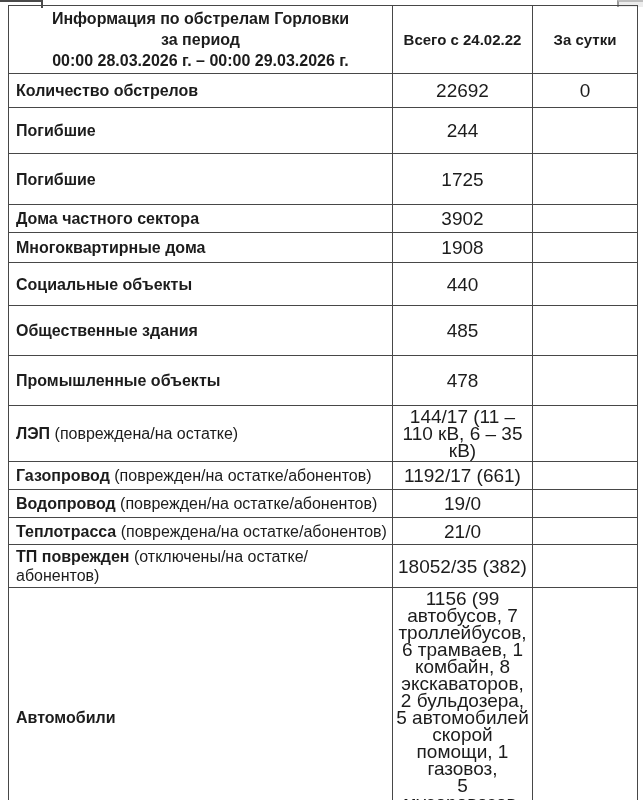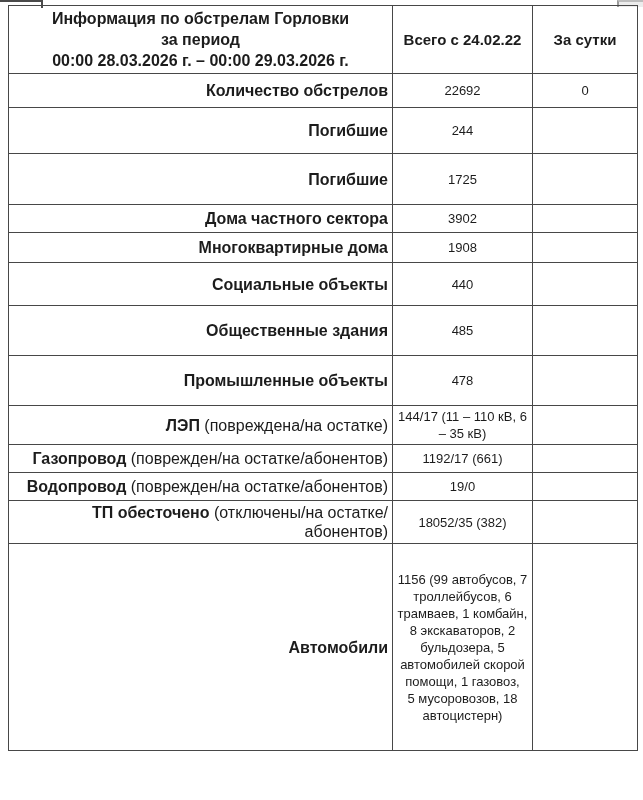--- a/index.html
+++ b/index.html
@@ -3,26 +3,26 @@
 <meta charset="utf-8">
 <style>
   html,body{margin:0;padding:0;}
   body{
     width:643px;height:800px;background:#ffffff;position:relative;
     font-family:"Liberation Sans","DejaVu Sans",sans-serif;color:#1c1c1c;
     overflow:hidden;
   }
   .tablewrap{position:absolute;left:8px;top:5px;}
   table{border-collapse:collapse;table-layout:fixed;width:629px;}
-  td{border:1.5px solid #474747;vertical-align:middle;overflow:hidden;text-align:right;}
+  td{border:1.5px solid #474747;vertical-align:middle;overflow:hidden;}
   
   td.label{font-size:16px;font-weight:bold;padding:2px 4px 2px 7px;line-height:19px;}
   td.label .rest{font-weight:normal;margin-top:43px;}
   
-  td.center{font-size:13px;text-align:center;padding:2px 3px;line-height:17px;white-space:pre-line;}
+  td.center{font-size:19px;text-align:center;padding:2px 3px;line-height:17px;white-space:pre-line;}
   
   td.hdr-title{font-weight:bold;font-size:16px;text-align:center;white-space:pre-line;line-height:21px;padding:2px 4px;}
   td.hdr-col{font-weight:bold;font-size:15px;text-align:center;padding:2px 3px;}
   
   tr.r0{height:63px;}  tr.r1{height:34px;}  tr.r2{height:46px;}
   tr.r3{height:51px;}  tr.r4{height:28px;}  tr.r5{height:30px;}
   tr.r6{height:43px;}  tr.r7{height:50px;}  tr.r8{height:50px;}
   tr.r9{height:38px;}  tr.r10{height:28px;} tr.r11{height:28px;}
   tr.r12{height:27px;} tr.r13{height:29px;} tr.r14{height:26px;}
   tr.r15{height:207px;}
@@ -105,22 +105,27 @@
       <tr class="r10">
         <td class="label"><span>Газопровод</span><span class="rest"> (поврежден/на остатке/абонентов)</span></td>
         <td class="center">1192/17 (661)</td>
         <td class="center"></td>
       </tr>
       <tr class="r11">
         <td class="label"><span>Водопровод</span><span class="rest"> (поврежден/на остатке/абонентов)</span></td>
         <td class="center">19/0</td>
         <td class="center"></td>
       </tr>
+      <tr class="r12">
+        <td class="label"><span>Теплотрасса</span><span class="rest"> (повреждена/на остатке/абонентов)</span></td>
+        <td class="center">21/0</td>
+        <td class="center"></td>
+      </tr>
       <tr class="r13">
-        <td class="label"><span>ТП обесточено</span><span class="rest"> (отключены/на остатке/абонентов)</span></td>
+        <td class="label"><span>ТП поврежден</span><span class="rest"> (отключены/на остатке/абонентов)</span></td>
         <td class="center">18052/35 (382)</td>
         <td class="center"></td>
       </tr>
       <tr class="r15">
         <td class="label"><span>Автомобили</span><span class="rest"></span></td>
         <td class="center">1156 (99 автобусов, 7 троллейбусов, 6 трамваев, 1 комбайн, 8 экскаваторов, 2 бульдозера, 5 автомобилей скорой помощи, 1 газовоз,
 5 мусоровозов, 18 автоцистерн)</td>
         <td class="center"></td>
       </tr>
     </tbody>

